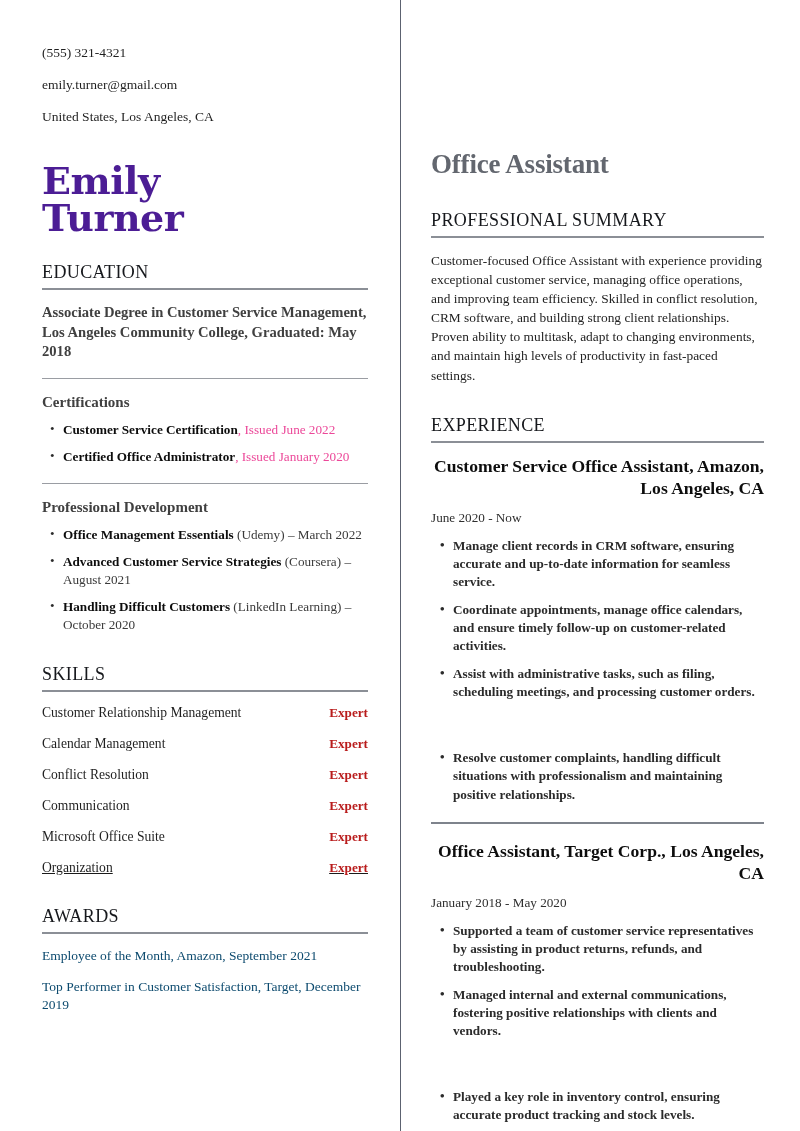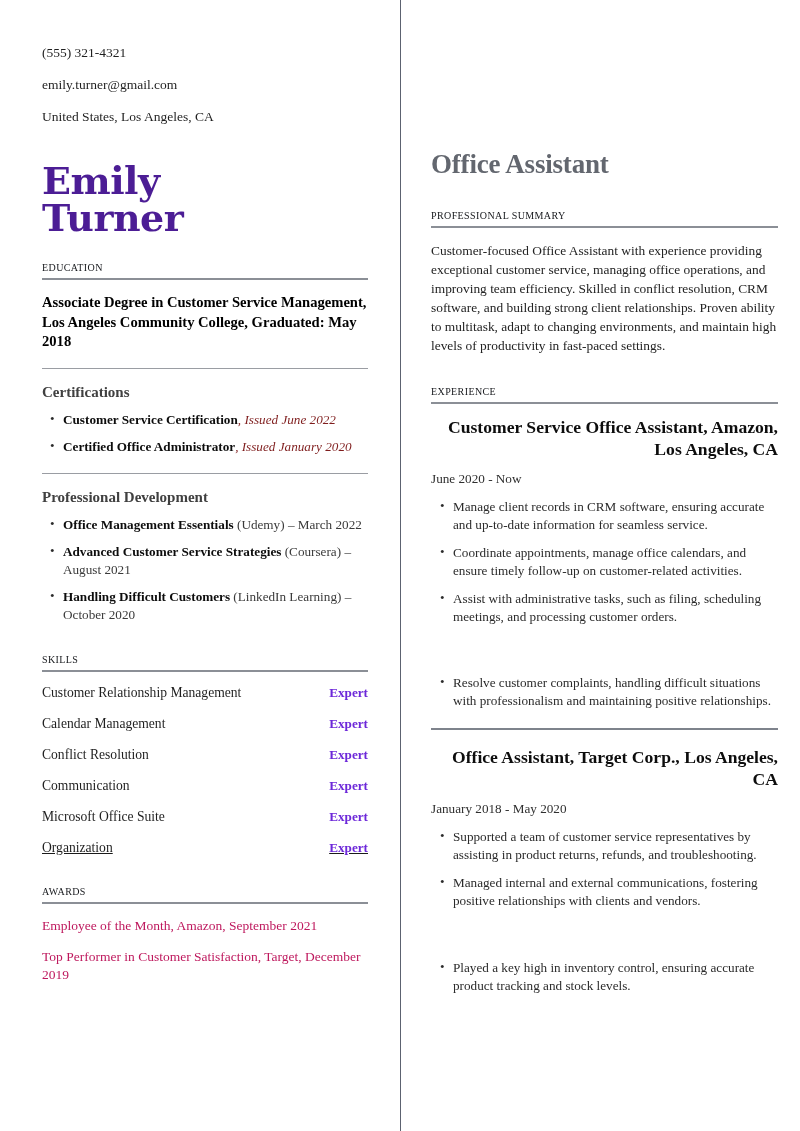--- a/index.html
+++ b/index.html
@@ -34,21 +34,21 @@
     box-sizing: border-box;
     padding: 44px 32px 20px 42px;
   }
   .right-col {
     position: absolute;
     left: 400px;
     top: 0;
     width: 400px;
     height: 808px;
     box-sizing: border-box;
-    padding: 150px 22px 20px 31px;
+    padding: 150px 36px 20px 31px;
   }
 
   
   .contact-line {
     font-size: 13.5px;
     line-height: 1.35;
     color: #1f1f1f;
     margin-bottom: 14px;
   }
   .contact-line:last-child { margin-bottom: 0; }
@@ -62,41 +62,41 @@
     font-size: 38px;
     line-height: 0.97;
     letter-spacing: -0.5px;
     color: #4c1d95;
   }
   .name span { display: block; }
 
   
   .section { margin-bottom: 4px; }
   .section-title {
-    font-size: 10px;
+    font-size: 18px;
     letter-spacing: 0.4px;
     font-weight: 400;
     color: #16181c;
     padding-bottom: 5px;
   }
   .rule-thick {
     border-bottom: 2.5px solid #8b8f96;
     margin-bottom: 13px;
   }
   .rule-thin {
     border-bottom: 1.5px solid #9a9da3;
     margin: 17px 0 15px 0;
   }
 
   
   .edu-entry {
     font-weight: 700;
     font-size: 14.6px;
     line-height: 1.32;
-    color: #000000;
+    color: #404040;
   }
 
   .sub-heading {
     font-weight: 700;
     font-size: 15px;
     color: #404040;
     margin: 0 0 10px 0;
   }
 
   ul.bullets {
@@ -114,46 +114,46 @@
   ul.bullets > li:last-child { margin-bottom: 0; }
   ul.bullets > li::before {
     content: "•";
     position: absolute;
     left: -13px;
     top: -1px;
     color: #2b2b2b;
     font-size: 13px;
   }
   .b-strong { font-weight: 700; color: #0d0d0d; }
-  .b-ital { font-style: italic; color: #7f1d1d; }
+  .b-ital { color: #ec4899; }
   .b-norm { color: #3a3a3a; }
 
   
   .skill-row {
     display: flex;
     justify-content: space-between;
     align-items: baseline;
     font-size: 13.6px;
     margin-bottom: 15px;
   }
   .skill-row:last-child { margin-bottom: 0; text-decoration: underline; }
   .skill-name { color: #1f1f1f; }
   .skill-level {
-    color: #6d28d9;
+    color: #b91c1c;
     font-weight: 600;
     font-size: 13.2px;
     white-space: nowrap;
     padding-left: 12px;
   }
 
   
   .award-item {
     font-size: 13.5px;
     line-height: 1.34;
-    color: #be185d;
+    color: #0c4a6e;
     margin-bottom: 13px;
   }
   .award-item:last-child { margin-bottom: 0; }
 
   
   .job-title-head {
     font-size: 27px;
     font-weight: 700;
     color: #63676f;
     line-height: 1.1;
@@ -176,20 +176,21 @@
   }
   .exp-dates {
     font-size: 13.2px;
     color: #2f2f2f;
     margin-bottom: 11px;
   }
   ul.exp-bullets {
     margin: 0;
     padding-left: 22px;
     list-style: none;
+    font-weight: bold;
   }
   ul.exp-bullets > li {
     position: relative;
     font-size: 13.2px;
     line-height: 1.37;
     color: #2b2b2b;
     margin-bottom: 10px;
   }
   ul.exp-bullets > li:last-child { margin-bottom: 0; margin-top: 48px; }
   ul.exp-bullets > li::before {
@@ -328,20 +329,20 @@
       </div>
 
       <div class="rule-job"></div>
 
       <div class="exp-entry">
         <div class="exp-role">Office Assistant, Target Corp., Los Angeles, CA</div>
         <div class="exp-dates">January 2018 - May 2020</div>
         <ul class="exp-bullets">
           <li>Supported a team of customer service representatives by assisting in product returns, refunds, and troubleshooting.</li>
           <li>Managed internal and external communications, fostering positive relationships with clients and vendors.</li>
-          <li>Played a key high in inventory control, ensuring accurate product tracking and stock levels.</li>
+          <li>Played a key role in inventory control, ensuring accurate product tracking and stock levels.</li>
         </ul>
       </div>
     </div>
 
   </div>
 
 </div>
 
 </body></html>

